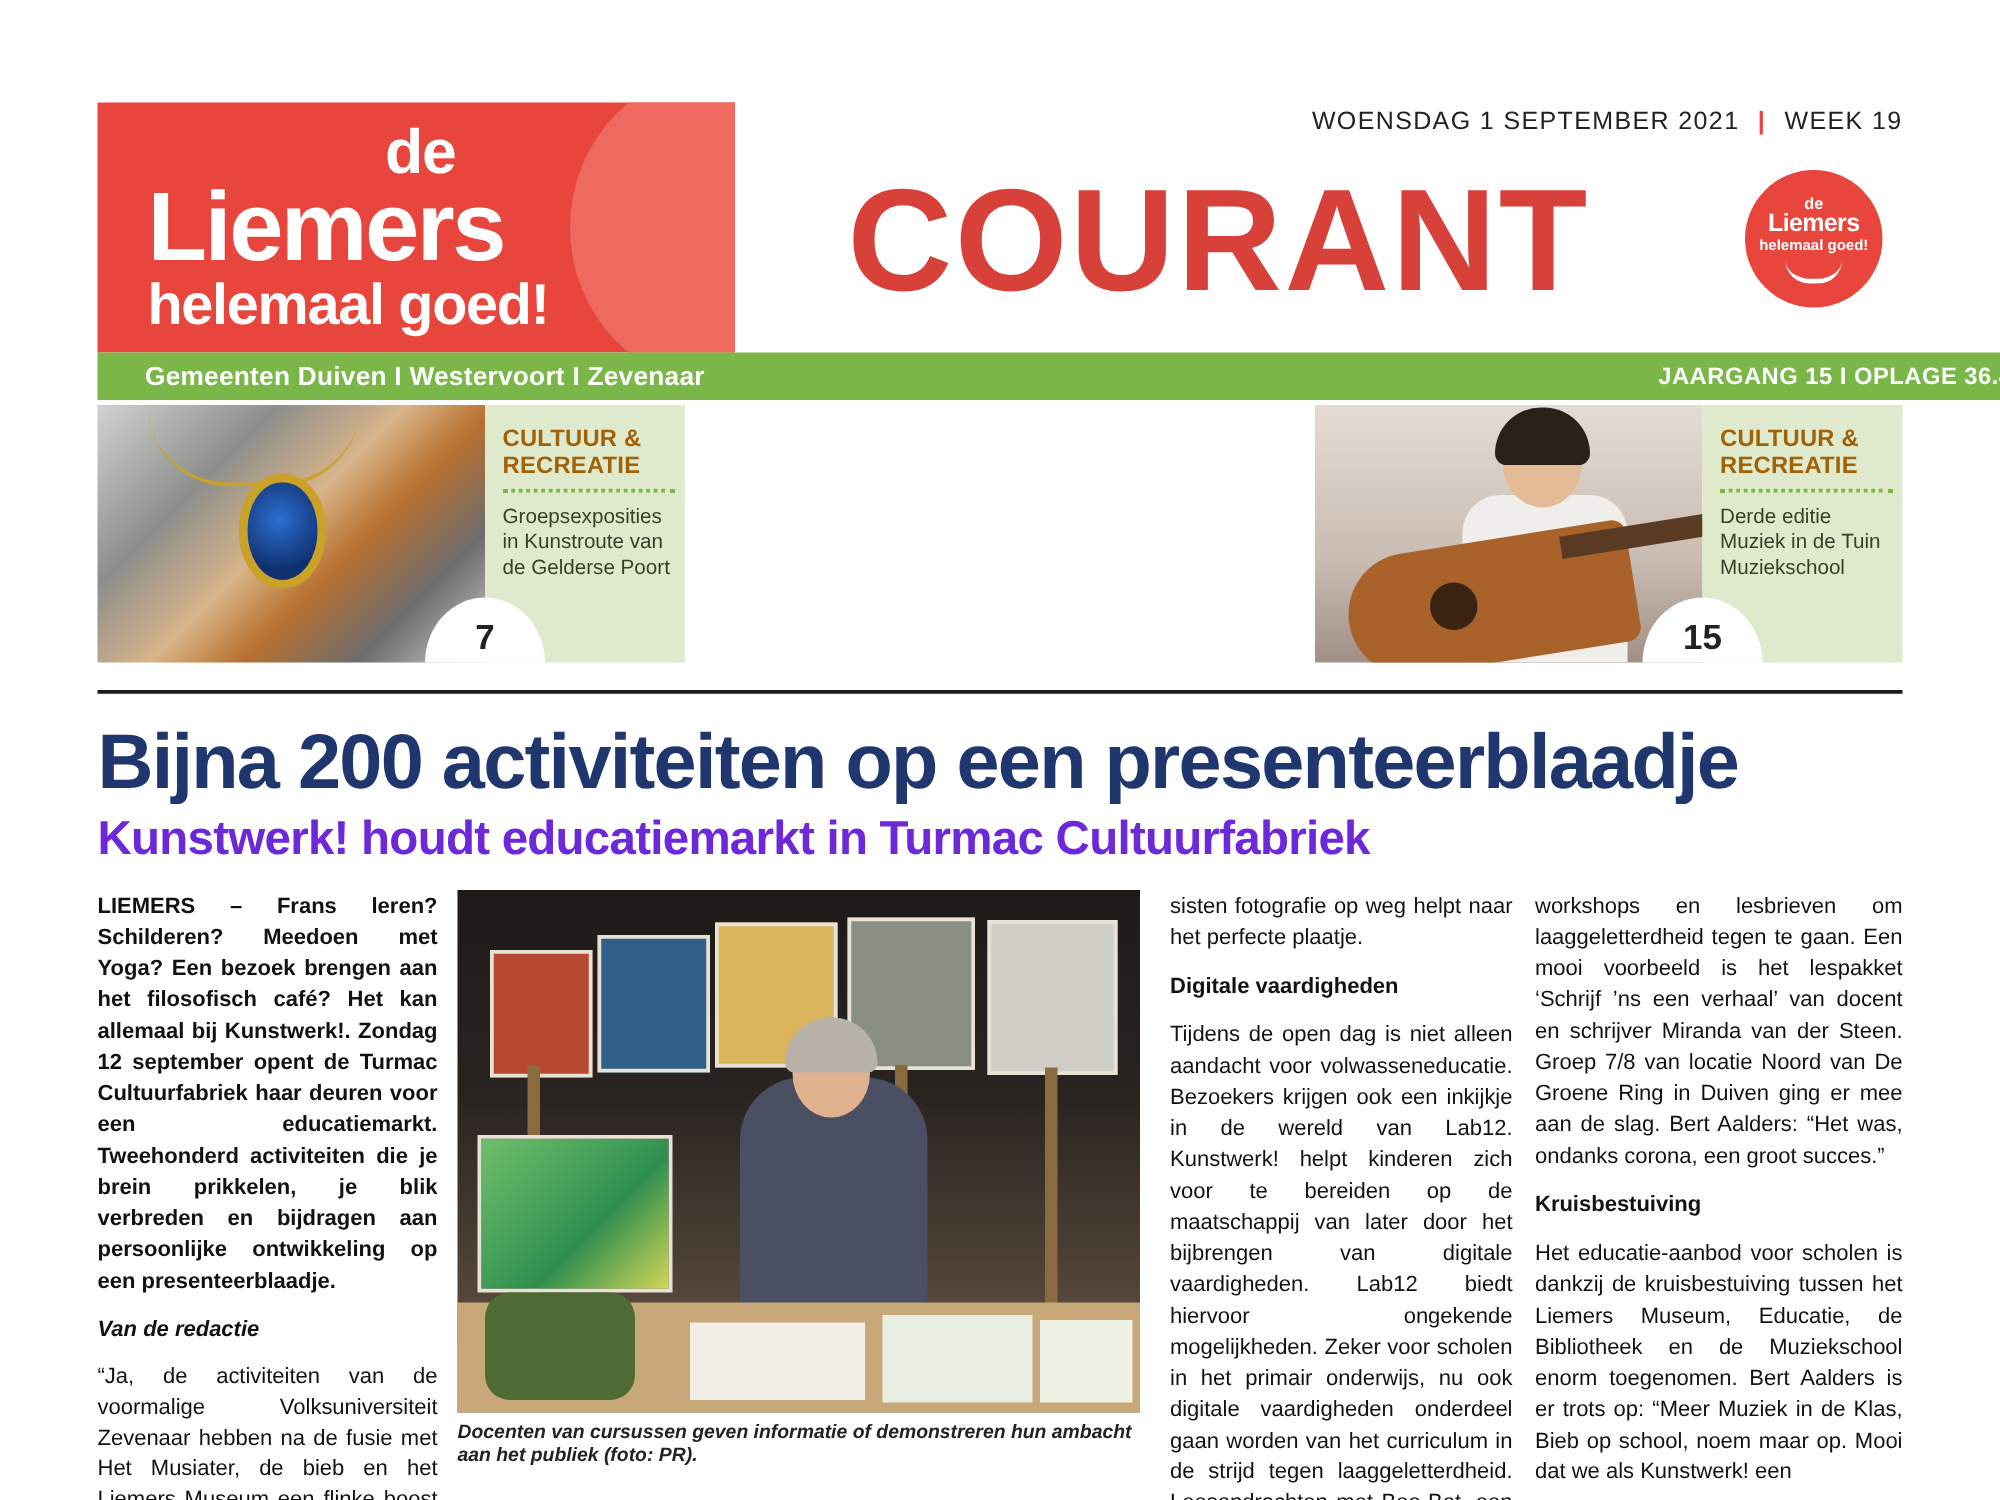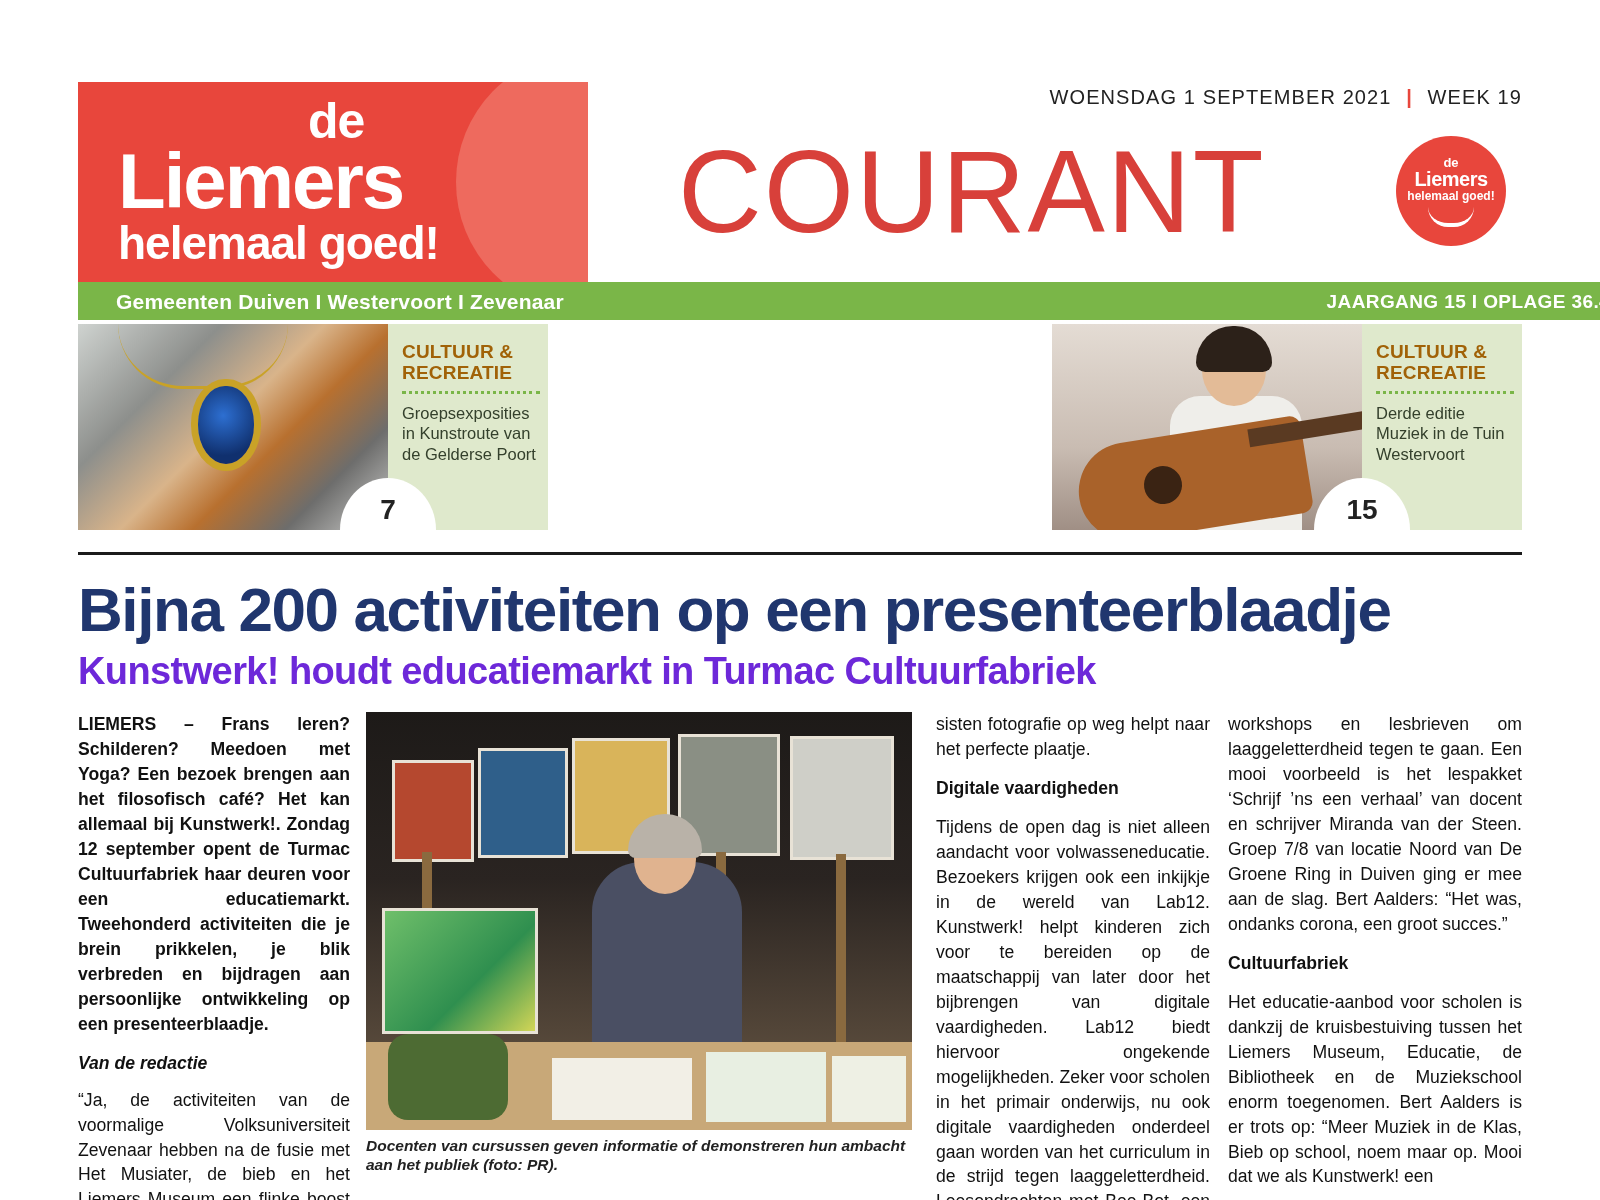--- a/index.html
+++ b/index.html
@@ -30,21 +30,21 @@
   .logo-helemaal{font-size:46px;font-weight:bold;line-height:1;letter-spacing:-1px;margin-top:2px;}
 
   .date-line{
     position:absolute;right:0;top:4px;
     font-size:20px;letter-spacing:1.1px;color:#222;font-weight:500;
   }
   .date-line .sep{color:#e8463c;margin:0 8px;font-weight:bold;}
 
   .courant{
     position:absolute;left:600px;top:52px;
-    font-size:116px;font-weight:normal;color:#d8403a;letter-spacing:2px;line-height:1;
+    font-size:116px;font-weight:bold;color:#d8403a;letter-spacing:2px;line-height:1;
   }
   .badge{
     position:absolute;right:16px;top:54px;width:110px;height:110px;border-radius:50%;
     background:#e8463c;color:#fff;display:flex;flex-direction:column;
     align-items:center;justify-content:center;text-align:center;
   }
   .badge .b1{font-size:13px;font-weight:bold;line-height:1;}
   .badge .b2{font-size:20px;font-weight:bold;line-height:1.05;letter-spacing:-0.5px;}
   .badge .b3{font-size:12px;font-weight:bold;line-height:1;}
   .badge .smile{width:46px;height:16px;border-bottom:4px solid #fff;border-radius:0 0 46px 46px;margin-top:5px;}
@@ -204,21 +204,21 @@
         <div class="guitar"></div>
         <div class="neck"></div>
         <div class="hole"></div>
       </div>
       <div class="txt">
         <div class="cat">
           <span>CULTUUR &amp;</span><br>
           <span>RECREATIE</span>
         </div>
         <div class="dots"></div>
-        <div class="desc">Derde editie Muziek in de Tuin Westervoort</div>
+        <div class="desc">Derde editie Muziek in de Tuin Muziekschool</div>
       </div>
       <div class="pagenum">15</div>
     </div>
   </div>
 
   <div class="hr-main"></div>
 
   <div class="headline">Bijna 200 activiteiten op een presenteerblaadje</div>
   <div class="subhead">Kunstwerk! houdt educatiemarkt in Turmac Cultuurfabriek</div>
 
@@ -250,17 +250,17 @@
   <div class="caption">Docenten van cursussen geven informatie of demonstreren hun ambacht aan het publiek (foto: PR).</div>
 
   <div class="col col3">
     <p>sisten fotografie op weg helpt naar het perfecte plaatje.</p>
     <p class="subhl">Digitale vaardigheden</p>
     <p>Tijdens de open dag is niet alleen aandacht voor volwasseneducatie. Bezoekers krijgen ook een inkijkje in de wereld van Lab12. Kunstwerk! helpt kinderen zich voor te bereiden op de maatschappij van later door het bijbrengen van digitale vaardigheden. Lab12 biedt hiervoor ongekende mogelijkheden. Zeker voor scholen in het primair onderwijs, nu ook digitale vaardigheden onderdeel gaan worden van het curriculum in de strijd tegen laaggeletterdheid. Leesopdrachten met Bee-Bot, een kindvriendelijke robot, augmented reality programmeren met Mi-</p>
   </div>
 
   <div class="col col4">
     <p>workshops en lesbrieven om laaggeletterdheid tegen te gaan. Een mooi voorbeeld is het lespakket ‘Schrijf ’ns een verhaal’ van docent en schrijver Miranda van der Steen. Groep 7/8 van locatie Noord van De Groene Ring in Duiven ging er mee aan de slag. Bert Aalders: “Het was, ondanks corona, een groot succes.”</p>
-    <p class="subhl">Cultuurfabriek</p>
+    <p class="subhl">Kruisbestuiving</p>
     <p>Het educatie-aanbod voor scholen is dankzij de kruisbestuiving tussen het Liemers Museum, Educatie, de Bibliotheek en de Muziekschool enorm toegenomen. Bert Aalders is er trots op: “Meer Muziek in de Klas, Bieb op school, noem maar op. Mooi dat we als Kunstwerk! een</p>
   </div>
 
 </div>
 
 </body></html>

